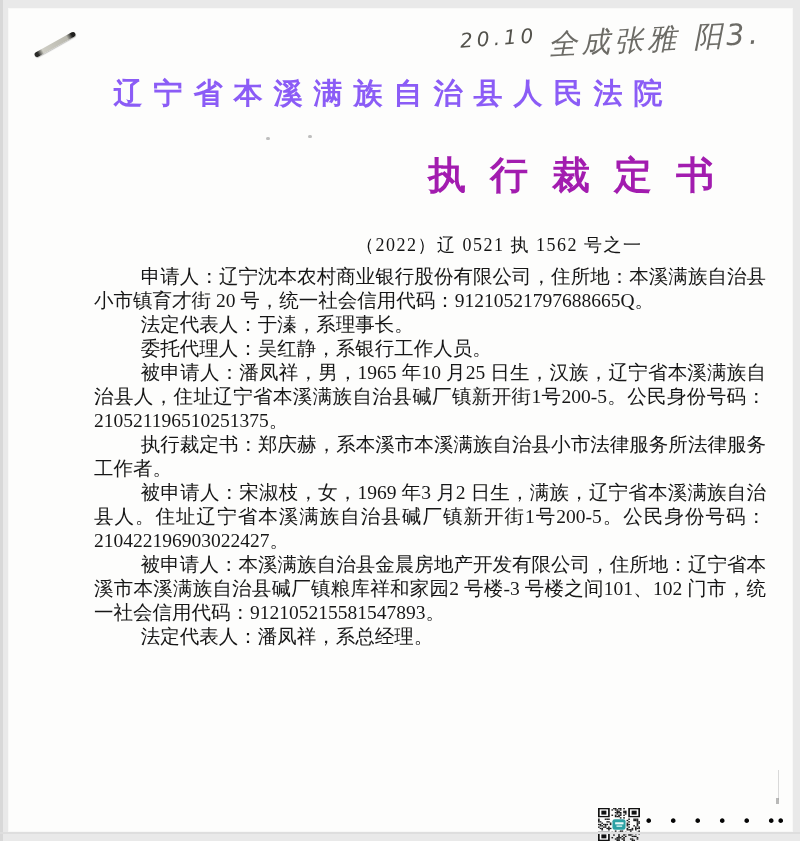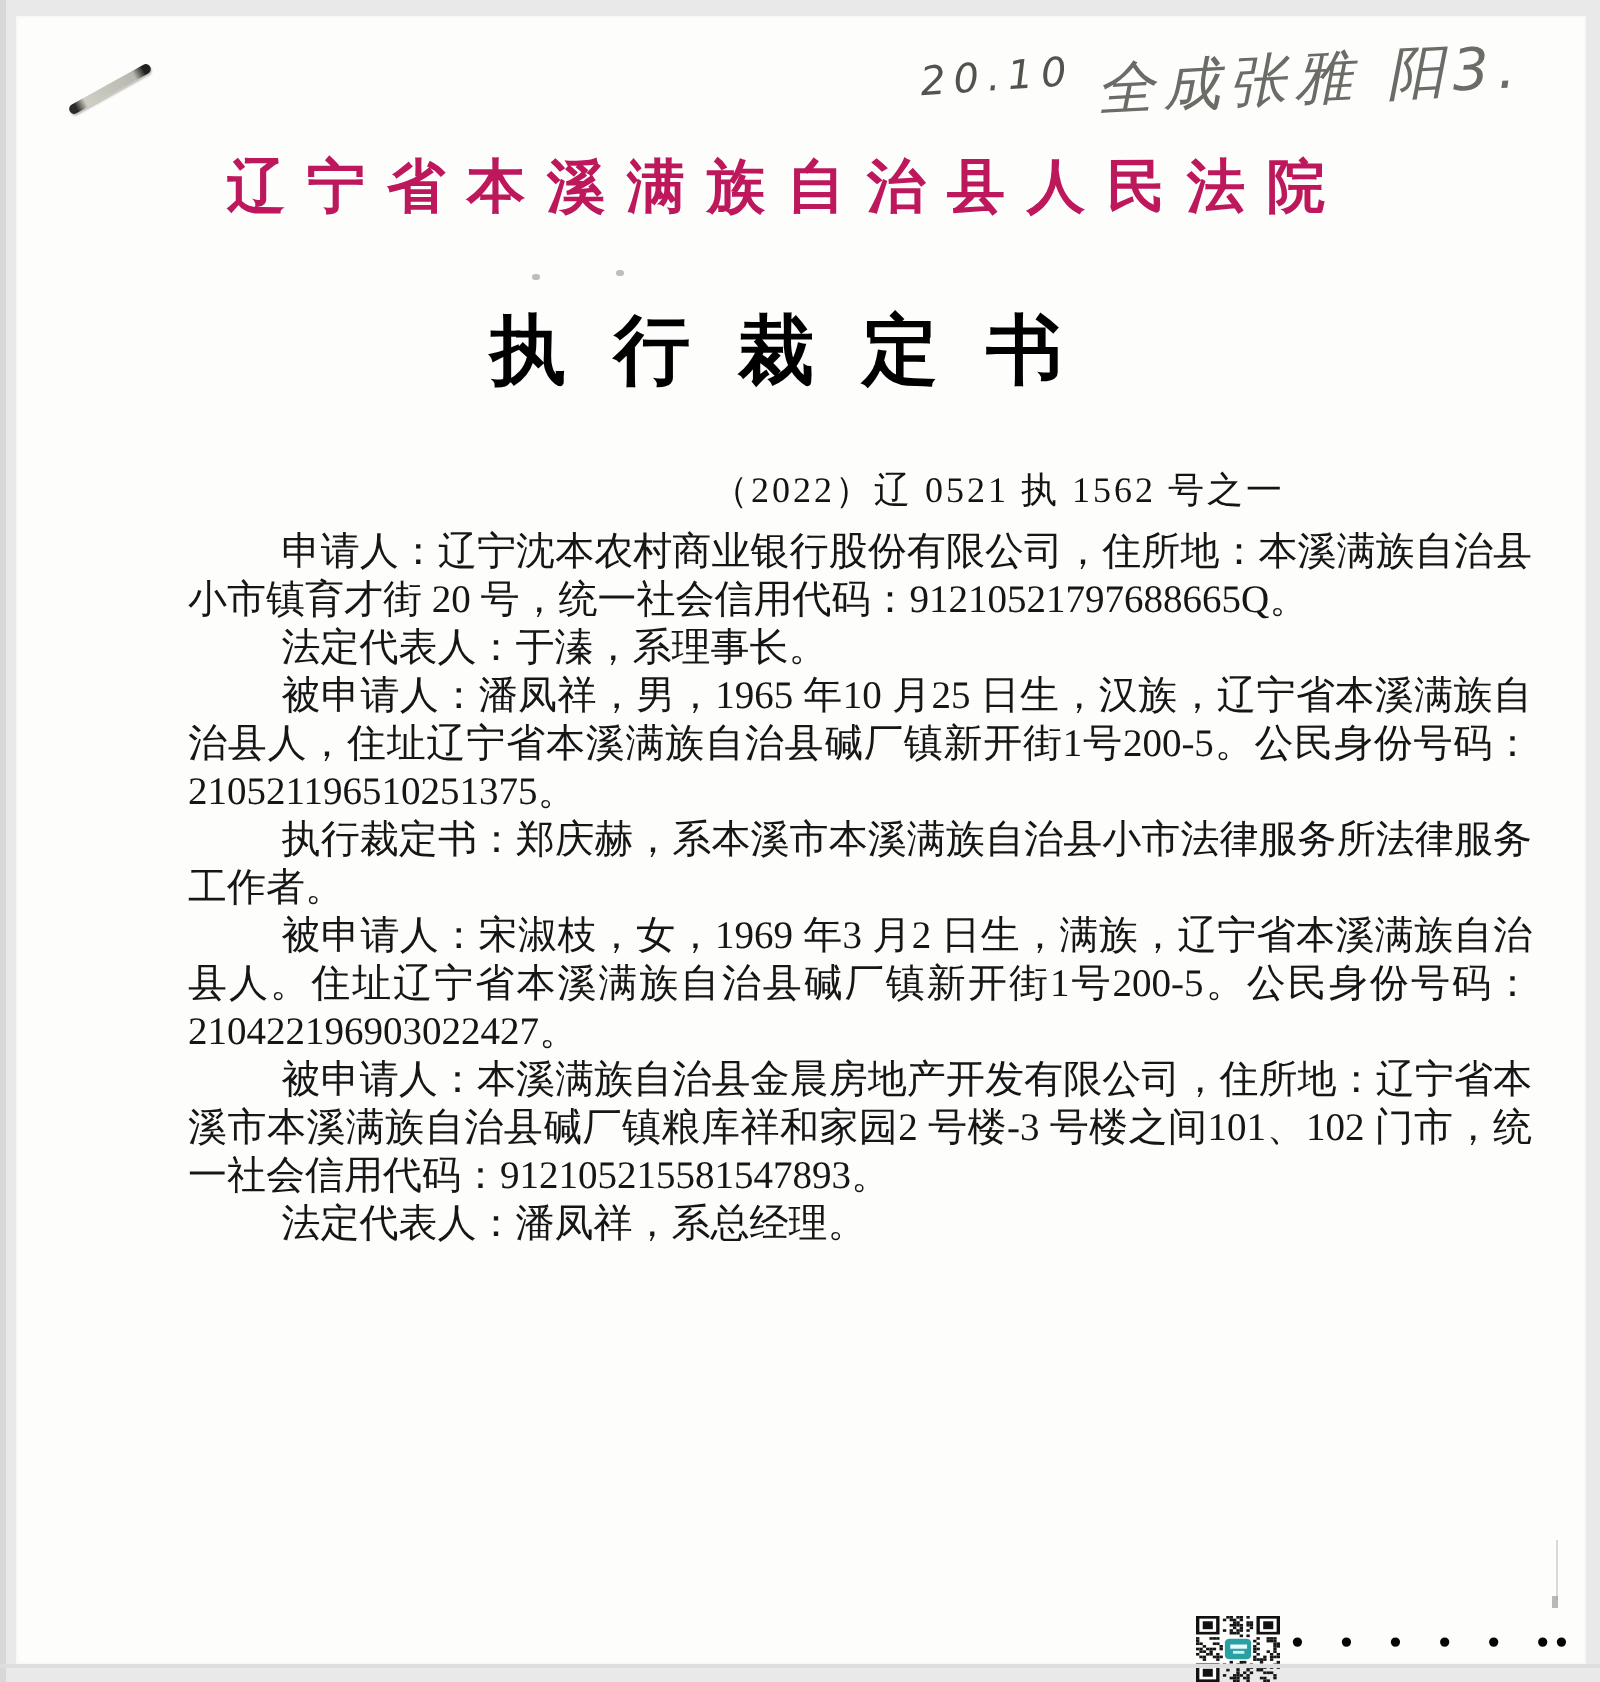--- a/index.html
+++ b/index.html
@@ -31,30 +31,30 @@
     transform:rotate(-4deg);font-style:italic;
   }
   .hw-note{
     position:absolute;left:540px;top:12px;font-size:29px;letter-spacing:4px;
     transform:rotate(-3deg);font-style:italic;font-weight:300;opacity:.85;
     white-space:nowrap;
   }
 
   .court-name{
     position:absolute;left:30px;top:66px;width:700px;text-align:center;
-    font-size:29px;font-weight:bold;color:#be185d;letter-spacing:11px;text-indent:11px;
+    font-size:29px;font-weight:bold;color:#8b5cf6;letter-spacing:11px;text-indent:11px;
     white-space:nowrap;
   }
   .speck{position:absolute;width:4px;height:3px;background:#8a8a8a;opacity:.55;border-radius:2px;}
   .speck1{left:258px;top:129px;}
   .speck2{left:300px;top:127px;}
 
   .doc-title{
-    position:absolute;left:30px;top:142px;width:700px;text-align:center;
-    font-size:38px;font-weight:bold;color:#000000;letter-spacing:24px;text-indent:24px;
+    position:absolute;left:30px;top:142px;width:700px;text-align:right;
+    font-size:38px;font-weight:bold;color:#a21caf;letter-spacing:24px;text-indent:24px;
     white-space:nowrap;
   }
   .case-number{
     position:absolute;left:348px;top:225px;font-size:18px;color:#141414;
     letter-spacing:1.5px;white-space:nowrap;
   }
 
   .doc-body{
     position:absolute;left:86px;top:257px;width:672px;
     font-size:19.5px;line-height:24px;color:#161616;
@@ -85,20 +85,21 @@
   <span class="speck speck1"></span>
   <span class="speck speck2"></span>
 
   <div class="doc-title">执行裁定书</div>
 
   <div class="case-number">（2022）辽 0521 执 1562 号之一</div>
 
   <div class="doc-body">
     <p>申请人：辽宁沈本农村商业银行股份有限公司，住所地：本溪满族自治县小市镇育才街 20 号，统一社会信用代码：91210521797688665Q。</p>
     <p>法定代表人：于溱，系理事长。</p>
+    <p>委托代理人：吴红静，系银行工作人员。</p>
     <p>被申请人：潘凤祥，男，1965 年10 月25 日生，汉族，辽宁省本溪满族自治县人，住址辽宁省本溪满族自治县碱厂镇新开街1号200-5。公民身份号码：210521196510251375。</p>
     <p>执行裁定书：郑庆赫，系本溪市本溪满族自治县小市法律服务所法律服务工作者。</p>
     <p>被申请人：宋淑枝，女，1969 年3 月2 日生，满族，辽宁省本溪满族自治县人。住址辽宁省本溪满族自治县碱厂镇新开街1号200-5。公民身份号码：210422196903022427。</p>
     <p>被申请人：本溪满族自治县金晨房地产开发有限公司，住所地：辽宁省本溪市本溪满族自治县碱厂镇粮库祥和家园2 号楼-3 号楼之间101、102 门市，统一社会信用代码：912105215581547893。</p>
     <p>法定代表人：潘凤祥，系总经理。</p>
   </div>
 
   <span class="scratch"></span>
   <span class="scratch-tip"></span>
 

